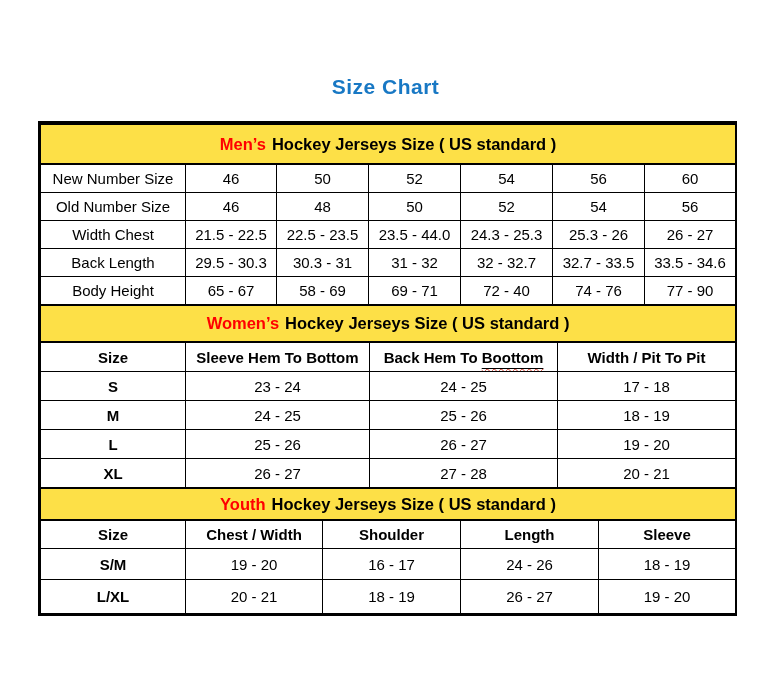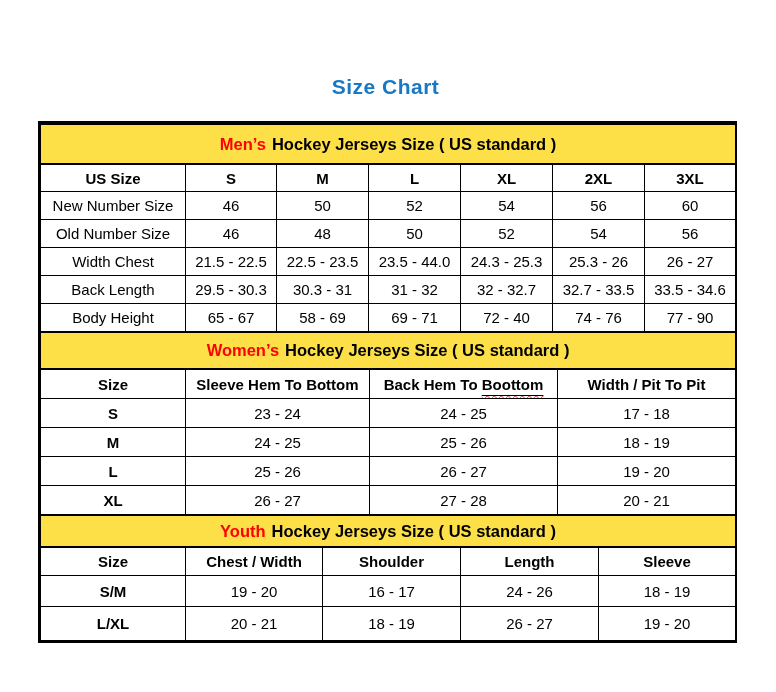--- a/index.html
+++ b/index.html
@@ -94,29 +94,20 @@
         <col style="width:92px">
           <col style="width:92px">
           <col style="width:91px">
       </colgroup>
       <tbody>
           <tr class="band h-band-m">
         <td colspan="7">
           <span class="band-hl">Men’s</span><span>Hockey Jerseys Size ( US standard )</span>
         </td>
       </tr>
-      <tr class="h26">
-        <td class="bold">US Size</td>
-        <td class="bold">S</td>
-        <td class="bold">M</td>
-        <td class="bold">L</td>
-        <td class="bold">XL</td>
-        <td class="bold">2XL</td>
-        <td class="bold">3XL</td>
-      </tr>
       <tr class="h27">
         <td>New Number Size</td>
         <td>46</td>
         <td>50</td>
         <td>52</td>
         <td>54</td>
         <td>56</td>
         <td>60</td>
       </tr>
       <tr class="h27">

